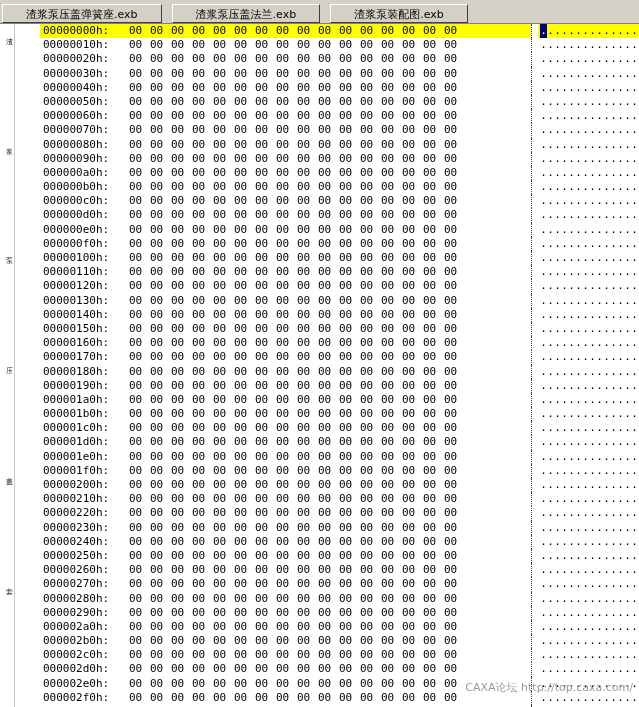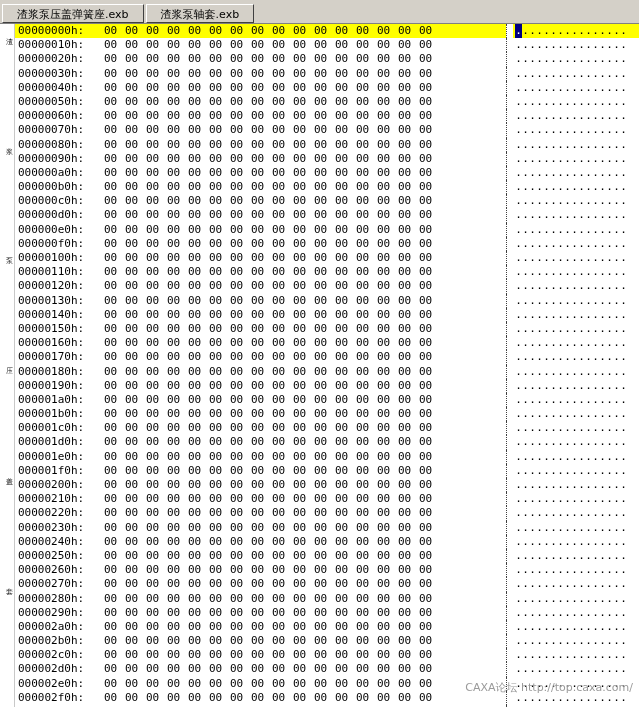--- a/index.html
+++ b/index.html
@@ -29,22 +29,22 @@
     border-bottom: 1px solid #808080;
     display: flex;
     align-items: flex-end;
     padding-left: 2px;
     box-sizing: border-box;
     flex: 0 0 auto;
   }
   .tab {
     height: 19px;
     line-height: 19px;
-    margin-right: 2px;
-    padding: 0 14px;
+    margin-right: 10px;
+    padding: 0 23px;
     background: #d4d0c8;
     border: 1px solid #ffffff;
     border-right-color: #404040;
     border-bottom-color: #404040;
     font-family: "DejaVu Sans", sans-serif;
     font-size: 11px;
     color: #000000;
     white-space: nowrap;
     cursor: default;
     box-sizing: border-box;
@@ -105,20 +105,21 @@
   .row.highlight .addr,
   .row.highlight .bytes,
   .row.highlight .ascii {
     background: #ffff00;
   }
   .addr {
     padding-left: 3px;
     width: 86px;
     flex: 0 0 86px;
     letter-spacing: 0px;
+    margin-left: 25px;
   }
   .bytes {
     flex: 0 0 402px;
     width: 402px;
     letter-spacing: 0px;
     text-decoration: underline;
   }
   .bytes .b {
     display: inline-block;
     width: 21px;
@@ -157,21 +158,22 @@
     white-space: nowrap;
   }
 </style>
 </head>
 <body>
 
 <div id="app">
 
   <div class="tabbar">
     <div class="tab"><span>渣浆泵压盖弹簧座.exb</span></div>
-    <div class="tab"><span>渣浆泵轴套.exb</span></div>
+    <div class="tab"><span>渣浆泵压盖法兰.exb</span></div>
+    <div class="tab"><span>渣浆泵装配图.exb</span></div>
   </div>
 
   <div class="main">
 
     <div class="vruler" id="vruler">
         <div class="vtick" style="top: 8px;">渣</div>
         <div class="vtick" style="top: 118px;">浆</div>
         <div class="vtick" style="top: 228px;">泵</div>
         <div class="vtick" style="top: 338px;">压</div>
         <div class="vtick" style="top: 448px;">盖</div>

